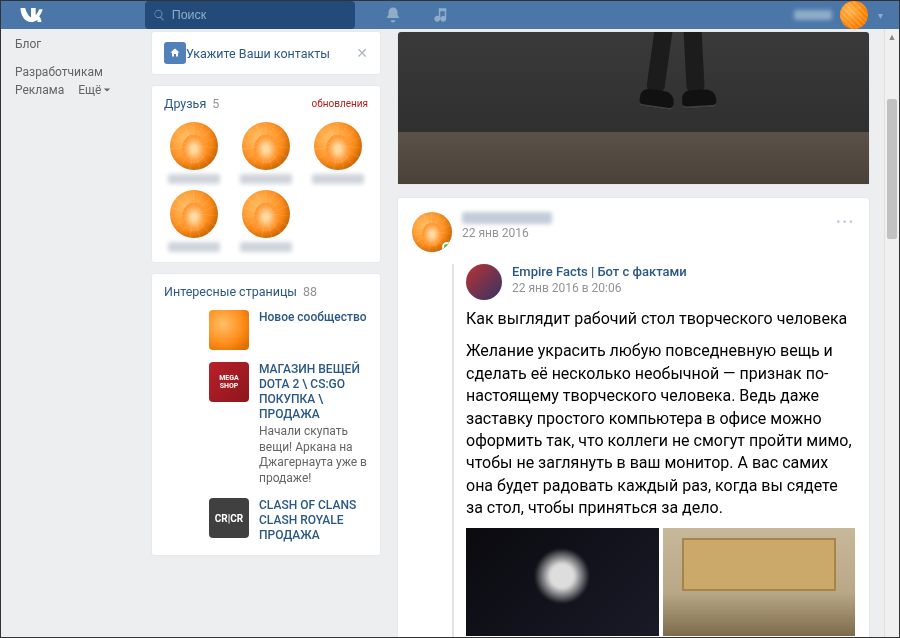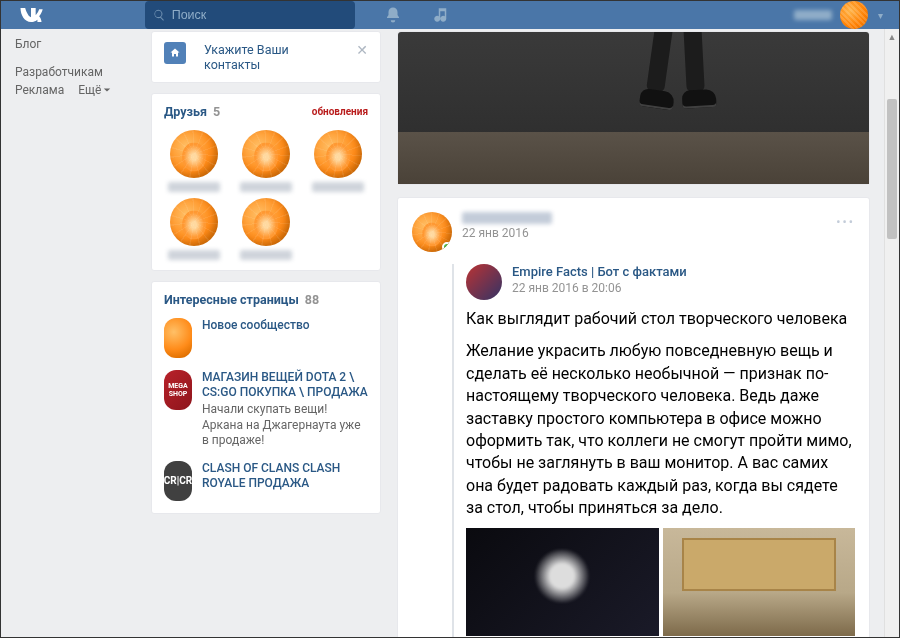--- a/index.html
+++ b/index.html
@@ -29,39 +29,39 @@
     
     .farleft { width: 150px; padding: 8px 8px 0 14px; font-size: 12px; color: #656565; }
     .farleft .row { display: flex; flex-wrap: wrap; gap: 14px; margin-bottom: 4px; }
     .farleft span { cursor: pointer; color: #656565; }
     .farleft .more { display: inline-flex; align-items: center; gap: 2px; }
     .farleft svg { width: 8px; height: 8px; }
     
     
     .sidecol { width: 230px; display: flex; flex-direction: column; gap: 10px; padding-top: 2px; }
     .card { background: #fff; border: 1px solid #e7e8ec; border-radius: 3px; }
-    .contacts-row { display: flex; padding: 10px 12px; gap: 18px; }
+    .contacts-row { display: flex; align-items: center; padding: 10px 12px; gap: 0; }
     .contacts-row .sq { width: 22px; height: 22px; background: #5181b8; border-radius: 3px; display:flex; align-items:center; justify-content:center; }
     .contacts-row .sq svg { width: 12px; height:12px; fill:#fff; }
     .contacts-row .txt { flex: 1; color: #2a5885; font-size: 12.5px; }
     .contacts-row .x { color: #aeb7c2; cursor: pointer; font-size: 14px; }
     
-    .mod-head { display: flex; align-items: center; padding: 10px 12px 6px; font-size: 12.5px; color: #2a5885; border-bottom: 1px solid transparent; font-weight: bold; }
+    .mod-head { display: flex; align-items: center; padding: 10px 12px 6px; font-size: 12.5px; color: #2a5885; border-bottom: 1px solid transparent; }
     .mod-head .count { color: #939393; margin-left: 6px; }
     .mod-head .right { margin-left: auto; color: #b91c1c; font-size: 10px; cursor:pointer; }
     .friends-grid { display: flex; flex-wrap: wrap; padding: 4px 10px 10px; gap: 6px 8px; }
     .friend { width: 64px; display: flex; flex-direction: column; align-items: center; gap: 4px; }
     .orange { width: 48px; height: 48px; border-radius: 50%; background: radial-gradient(circle at 35% 35%, #ffc067, #ff8c1a 55%, #e07000 85%); position: relative; overflow: hidden; box-shadow: inset -3px -3px 6px rgba(0,0,0,.15); }
     .orange::before { content:""; position:absolute; left:50%; top:50%; width:50%; height:60%; transform:translate(-50%,-40%); background: radial-gradient(ellipse at 50% 50%, #ffd9a0 0 15%, transparent 60%), #ff9933; border-radius: 50%; }
     .orange::after { content:""; position:absolute; inset:0; background: repeating-conic-gradient(from 0deg at 50% 50%, rgba(255,255,255,0) 0 20deg, rgba(255,255,255,.08) 20deg 24deg); border-radius:50%; }
     .friend .blur { width: 52px; height: 10px; background: #cfd4db; border-radius: 2px; filter: blur(2px); }
     
     .pages-list { padding: 4px 12px 12px; display: flex; flex-direction: column; gap: 12px; }
     .page-item { display: flex; gap: 10px; }
-    .page-item .thumb { width: 28px; height: 40px; border-radius: 12px; flex-shrink:0; }
+    .page-item .thumb { width: 40px; height: 40px; border-radius: 4px; flex-shrink:0;margin-left:45px; }
     .thumb-orange { background: radial-gradient(circle at 35% 35%, #ffc067, #ff8c1a 55%, #e07000 85%); border-radius:50%; }
     .thumb-red { background: linear-gradient(135deg, #b8212a, #8e151c); color:#fff; font-size:7px; display:flex; align-items:center; justify-content:center; text-align:center; font-weight:bold; }
     .thumb-dark { background: #404040; color:#fff; font-size:10px; display:flex; align-items:center; justify-content:center; text-align:center; font-weight:bold; }
     .page-item .meta { display:flex; flex-direction:column; gap:2px; font-size:12px; }
     .page-item .title { color:#2a5885; font-weight:500; line-height:1.25; }
     .page-item .desc { color:#656565; line-height:1.3; }
     
     
     .maincol { flex: 1; padding: 2px 14px 0 16px; display:flex; flex-direction:column; gap:12px; overflow:hidden; }
     .postcard { background:#fff; border:1px solid #e7e8ec; border-radius:3px; }

